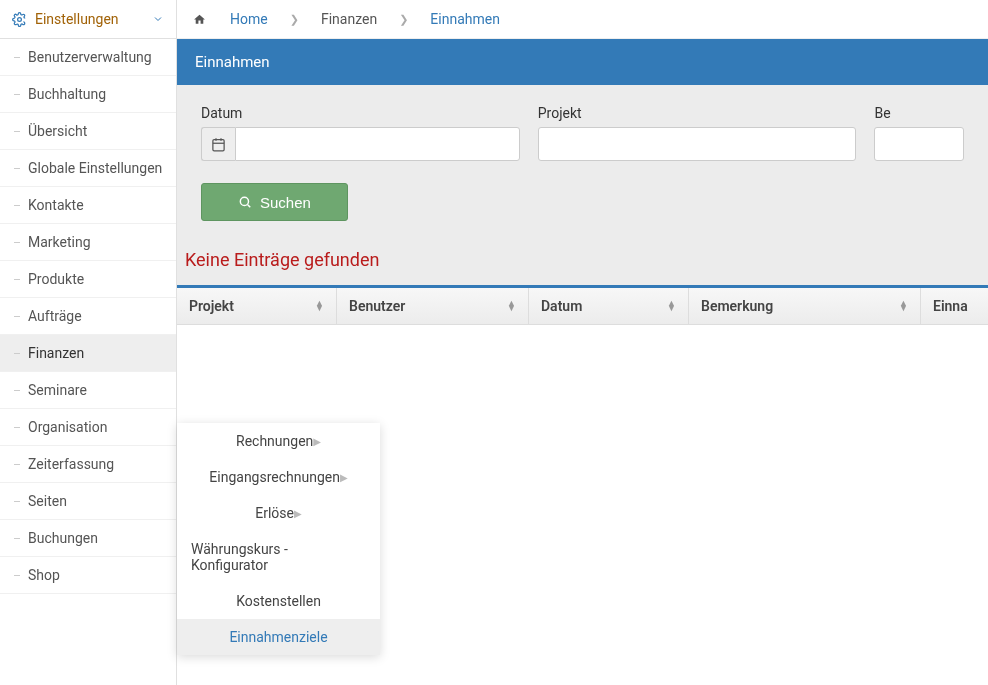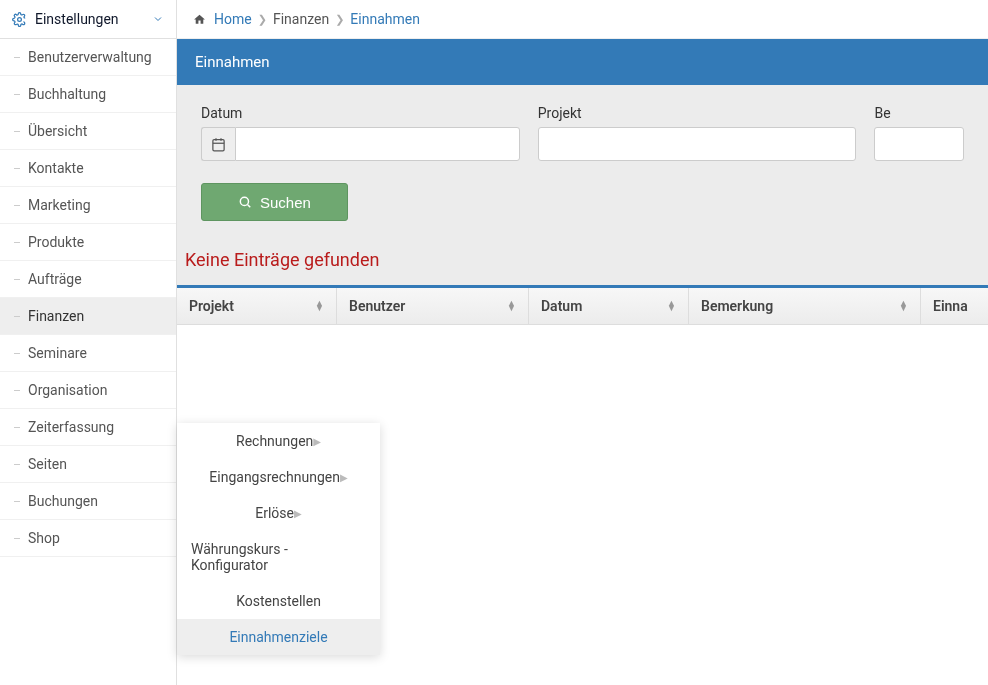--- a/index.html
+++ b/index.html
@@ -1,28 +1,28 @@
 <!DOCTYPE html>
 <html><head>
 <meta charset="utf-8">
 <style>
 * { box-sizing: border-box; margin: 0; padding: 0; }
 body { font-family: -apple-system, BlinkMacSystemFont, "Segoe UI", Roboto, Arial, sans-serif; font-size: 14px; color: #333; background: #fff; overflow: hidden; }
 .app { display: flex; width: 988px; height: 685px; }
 .sidebar { width: 177px; flex-shrink: 0; border-right: 1px solid #e0e0e0; background: #fff; position: relative; }
-.sidebar-header { display: flex; align-items: center; padding: 11px 12px; border-bottom: 1px solid #e0e0e0; color: #0f172a; cursor: pointer; }
+.sidebar-header { display: flex; align-items: center; padding: 11px 12px; border-bottom: 1px solid #e0e0e0; color: #a16207; cursor: pointer; }
 .sidebar-header .gear { margin-right: 8px; display: inline-flex; }
 .sidebar-header .label { flex: 1; font-size: 14px; }
 .sidebar-header .chev { color: #337ab7; }
 .sidebar-items { }
 .sidebar-item { display: flex; align-items: center; padding: 10px 12px 10px 28px; border-bottom: 1px solid #f0f0f0; color: #555; cursor: pointer; font-size: 14px; position: relative; }
 .sidebar-item::before { content: ""; position: absolute; left: 14px; top: 50%; width: 6px; height: 1px; background: #ccc; }
 .sidebar-item.active { background: #eee; color: #333; }
 .main { flex: 1; display: flex; flex-direction: column; background: #fff; min-width: 0; }
-.breadcrumb { display: flex; align-items: center; gap: 6px; padding: 11px 16px; font-size: 14px; color: #555; border-bottom: 1px solid #eee; }
+.breadcrumb { display: flex; align-items: center; gap: 22px; padding: 11px 16px; font-size: 14px; color: #555; border-bottom: 1px solid #eee; }
 .breadcrumb a { color: #337ab7; text-decoration: none; }
 .breadcrumb .sep { color: #aaa; font-size: 11px; }
 .breadcrumb .home-icon { color: #555; display: inline-flex; margin-right: 2px; }
 .panel { margin: 0; }
 .panel-header { background: #337ab7; color: #fff; padding: 14px 18px; font-size: 15px; }
 .filter-area { background: #ececec; padding: 20px 24px 16px 24px; }
 .filter-row { display: flex; gap: 18px; }
 .filter-group { display: flex; flex-direction: column; }
 .filter-group.datum { width: 356px; }
 .filter-group.projekt { width: 356px; }
@@ -72,20 +72,23 @@
         <div class="sidebar-item">
           <span>Benutzerverwaltung</span>
         </div>
         <div class="sidebar-item">
           <span>Buchhaltung</span>
         </div>
         <div class="sidebar-item">
           <span>Übersicht</span>
         </div>
         <div class="sidebar-item">
+          <span>Globale Einstellungen</span>
+        </div>
+        <div class="sidebar-item">
           <span>Kontakte</span>
         </div>
         <div class="sidebar-item">
           <span>Marketing</span>
         </div>
         <div class="sidebar-item">
           <span>Produkte</span>
         </div>
         <div class="sidebar-item">
           <span>Aufträge</span>

